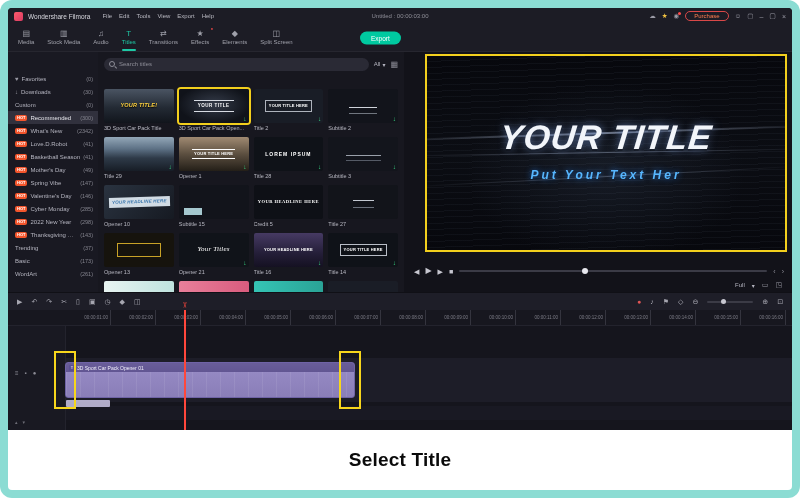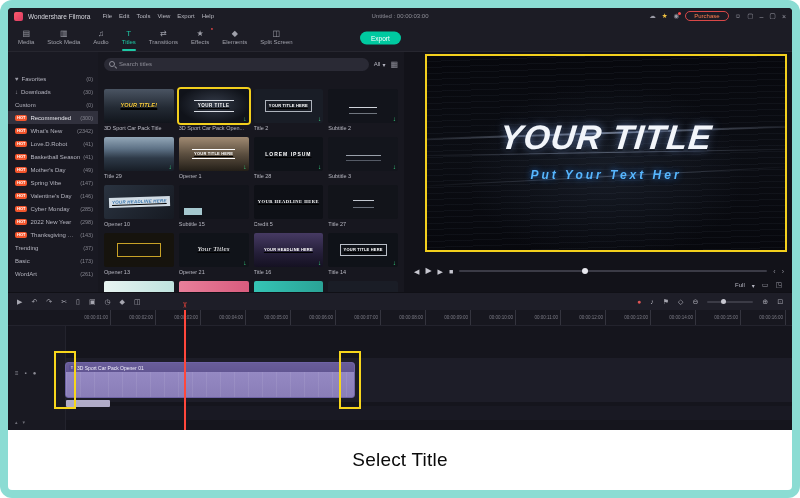--- a/index.html
+++ b/index.html
@@ -49,21 +49,21 @@
   .content{flex:1;display:flex;flex-direction:column;padding:3px 6px 0 6px;overflow:hidden;}
   .searchrow{height:18px;display:flex;align-items:center;gap:5px;flex:0 0 18px;}
   .searchwrap{position:relative;flex:1;display:flex;}
   .search{width:100%;height:13px;background:#2a2a35;border:none;outline:none;border-radius:7px;color:#cfcfd6;font-size:6px;padding:0 4px 0 15px;font-family:"Liberation Sans",sans-serif;}
   .search::placeholder{color:#8d8d97;}
   .mag{position:absolute;left:5px;top:3px;width:6px;height:6px;border:1px solid #8d8d97;border-radius:50%;}
   .mag::after{content:"";position:absolute;left:4.5px;top:4.5px;width:3px;height:1px;background:#8d8d97;transform:rotate(45deg);transform-origin:0 0;}
   .all{display:flex;align-items:center;gap:2px;font-size:6px;color:#b4b4bf;}
   .gridtoggle{font-size:8px;color:#8d8d97;}
 
-  .grid{flex:1;display:grid;grid-template-columns:repeat(4,1fr);column-gap:5px;row-gap:0;grid-auto-rows:48px;padding-top:16px;overflow:hidden;text-decoration:underline;}
+  .grid{flex:1;display:grid;grid-template-columns:repeat(4,1fr);column-gap:5px;row-gap:0;grid-auto-rows:48px;padding-top:16px;overflow:hidden;}
   .g-item{display:flex;flex-direction:column;}
   .thumb{position:relative;height:34px;border-radius:2px;overflow:hidden;display:flex;align-items:center;justify-content:center;}
   .ttext{font-size:4.5px;font-weight:bold;color:#fff;text-align:center;line-height:1.3;letter-spacing:.2px;padding:0 2px;}
   .dl{position:absolute;right:2px;bottom:1px;color:#35d07f;font-size:6.5px;font-weight:bold;line-height:1;}
   .dl:empty{display:none;}
   .g-label{font-size:5.5px;color:#b9b9c3;margin-top:2px;white-space:nowrap;overflow:hidden;text-overflow:ellipsis;}
   .g-item.selected .thumb{box-shadow:0 0 0 2px #f2cf1d;}
 
   .t1{background:linear-gradient(180deg,#4a5462 0%,#232a34 55%,#11151c 100%);}
   .t1 .ttext{color:#ffd23e;font-style:italic;font-size:5.5px;text-shadow:0 1px 1px #000;}
@@ -147,21 +147,21 @@
   .fade-strip{position:absolute;left:58px;top:74px;width:44px;height:7px;background:#cdc7e6;opacity:.85;border-radius:1px;}
   .ybox{position:absolute;top:25px;width:22px;height:58px;border:2px solid #f7d61c;z-index:6;}
   .ybox-l{left:46px;}
   .ybox-r{left:331px;}
 
   .playhead{position:absolute;left:176px;top:302px;height:120px;width:2px;background:#ff473c;z-index:7;}
   .ph-head{position:absolute;top:-9px;left:-3.5px;font-size:8px;color:#ff473c;transform:rotate(90deg);display:block;line-height:1;}
 
   
   .caption{height:60px;background:#ffffff;display:flex;align-items:center;justify-content:center;}
-  .caption-text{font-size:19px;font-weight:normal;color:#0a0a0a;letter-spacing:.2px;}
+  .caption-text{font-size:19px;font-weight:bold;color:#0a0a0a;letter-spacing:.2px;}
 </style>
 </head>
 <body>
 
 <div class="frame">
   <div class="inner">
     <div class="app">
 
       <div class="titlebar">
         <div class="logo"></div>

